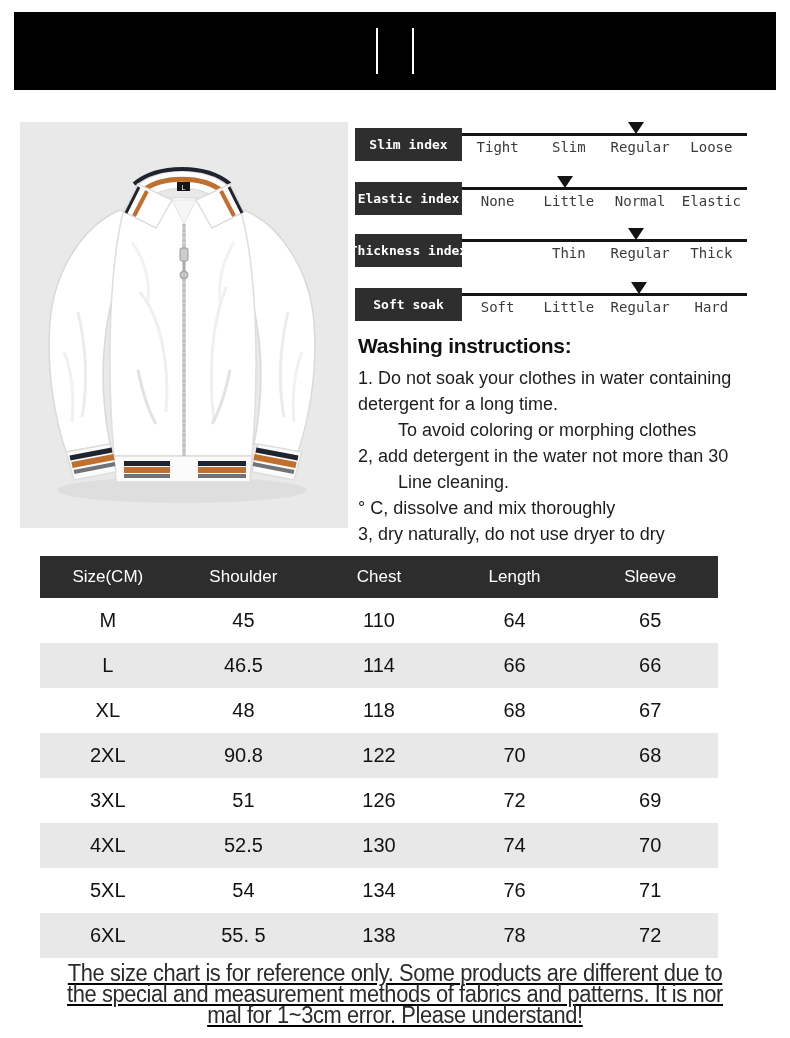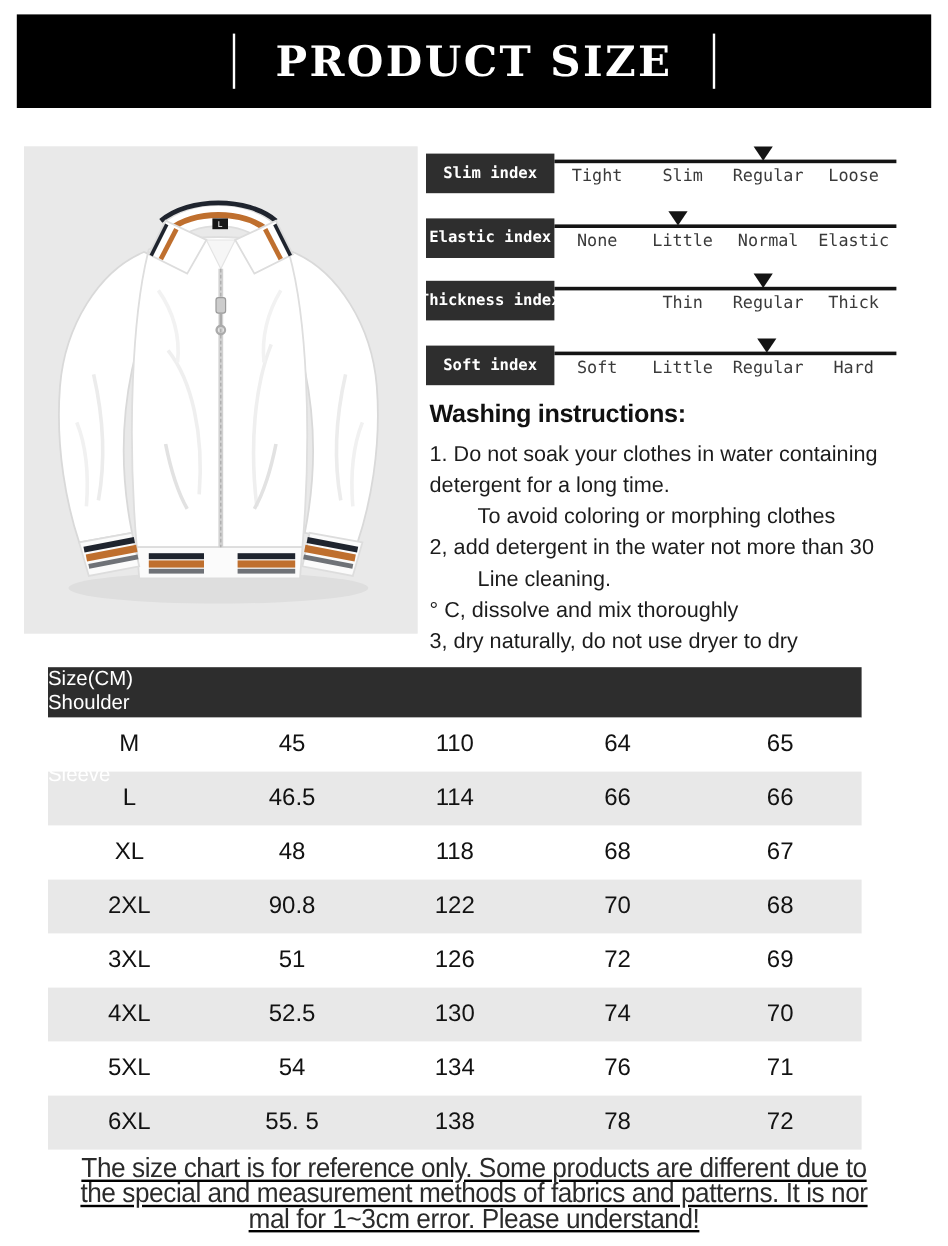--- a/index.html
+++ b/index.html
@@ -45,40 +45,39 @@
     font-size:14px; color:#3a3a3a; white-space:nowrap;
   }
 
   
   .washing { position:absolute; left:358px; top:334px; width:426px; }
   .washing-heading { font-size:21px; font-weight:700; color:#111; margin-bottom:7px; letter-spacing:-0.3px; }
   .wash-line { font-size:18px; line-height:26px; color:#1c1c1c; white-space:pre-wrap; }
 
   
   .size-table { position:absolute; left:40px; top:556px; width:678px; }
-  .thead { display:flex; height:42px; background:#2d2d2d; color:#fff; align-items:flex-start; font-size:17px;flex-direction:column; }
+  .thead { display:flex; height:42px; background:#2d2d2d; color:#fff; align-items:center; font-size:17px; }
   .trow  { display:flex; height:45px; align-items:center; font-size:20px; color:#121212; background:#fff; }
   .trow.alt { background:#e8e8e8; }
   .tcell { flex:1; text-align:center; }
 
   
   .footer { position:absolute; left:0; top:963px; width:790px; text-align:center;text-decoration:underline; }
   .footer-line {
     font-size:23px; line-height:21px; color:#2b2b2b; white-space:nowrap;
     transform:scaleX(0.95); transform-origin:50% 50%; letter-spacing:-0.4px;
   }
 </style>
 </head>
 <body>
 
 <div class="page">
 
   <div class="banner">
     <div class="banner-bar"></div>
-    <div class="banner-title">PRODUCT SIZE</div>
     <div class="banner-bar"></div>
   </div>
 
   <div class="photo">
     <svg viewBox="0 0 328 406">
       <rect x="0" y="0" width="328" height="406" fill="#e9e9e9"></rect>
       <ellipse cx="162" cy="368" rx="125" ry="13" fill="#dedede"></ellipse>
 
       <g>
         <path d="M100,88 C62,104 34,150 30,200 C26,252 36,300 46,330 L90,322 C82,282 80,234 90,186 C97,154 110,120 126,100 Z" fill="#ffffff" stroke="#d9d9d9" stroke-width="1.5"></path>
@@ -187,21 +186,21 @@
         <div class="idx-options">
           <div class="idx-opt"></div>
           <div class="idx-opt">Thin</div>
           <div class="idx-opt">Regular</div>
           <div class="idx-opt">Thick</div>
         </div>
       </div>
     </div>
 
     <div class="index-row" style="top:160px;">
-      <div class="idx-label">Soft index</div>
+      <div class="idx-label">Soft soak</div>
       <div class="idx-scale">
         <div class="idx-line"></div>
         <div class="idx-marker" style="left: calc(62% - 8px);"></div>
         <div class="idx-options">
           <div class="idx-opt">Soft</div>
           <div class="idx-opt">Little</div>
           <div class="idx-opt">Regular</div>
           <div class="idx-opt">Hard</div>
         </div>
       </div>

